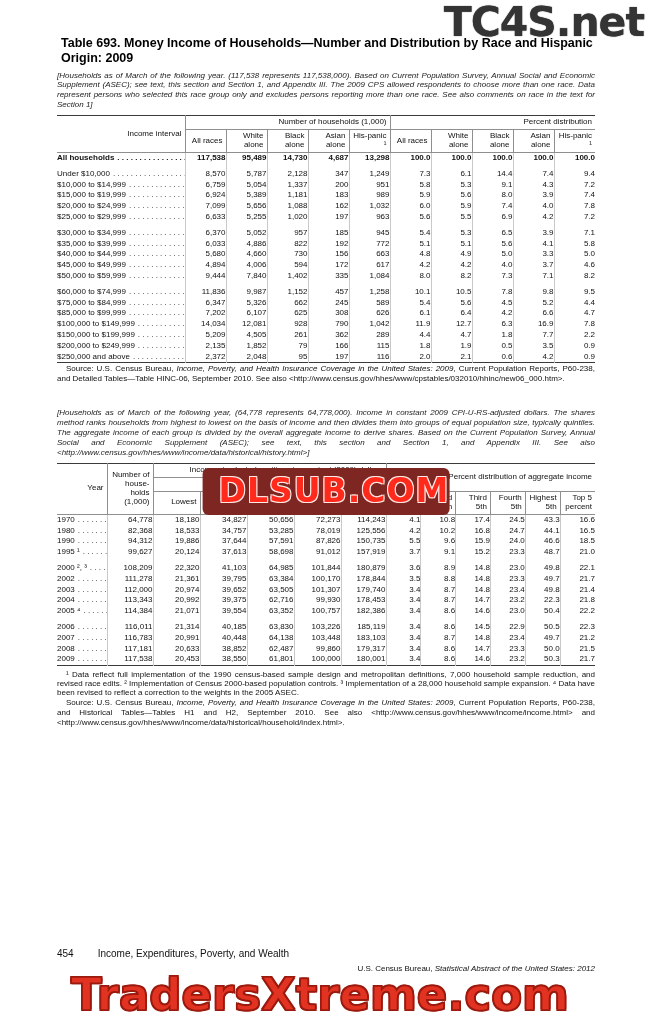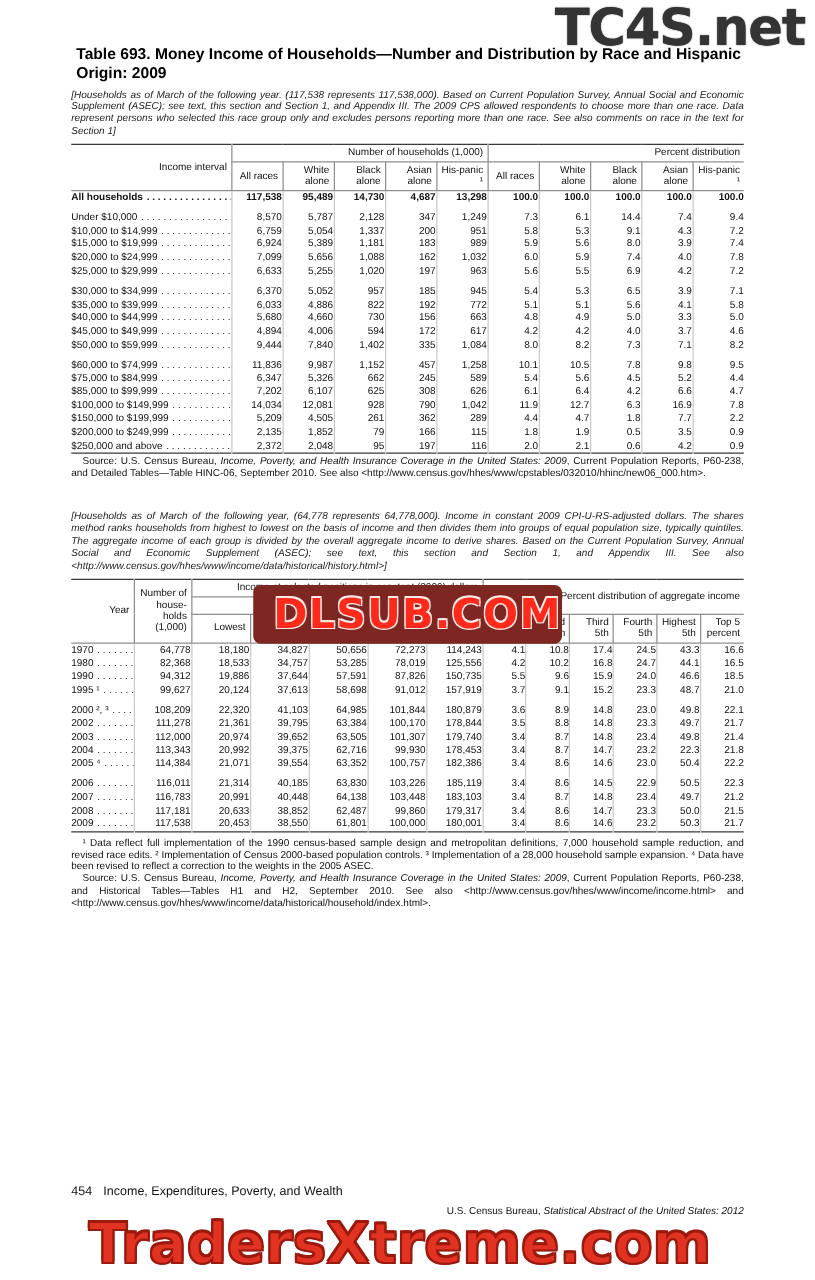--- a/index.html
+++ b/index.html
@@ -36,21 +36,21 @@
   .stubwrap { display: flex; overflow: hidden; }
   .stubwrap > span:first-child { white-space: nowrap; }
   .leader { flex: 1 1 auto; overflow: hidden; white-space: nowrap; }
   .leader::before { content: ". . . . . . . . . . . . . . . . . . . . . . . . . . . . . . . . . . . . . ."; padding-left: 3px; }
 
   .footnote { font-size: 8px; margin: 3px 0 0 0; text-indent: 9px; }
   .source { font-size: 8px; line-height: 1.26; text-align: justify; text-indent: 9px; margin: 1px 0 0 0; }
   .sec2 { margin-top: 24px; }
 
   .footer-left { position: absolute; top: 948px; left: 57px; font-size: 10px; color: #111; }
-  .footer-left .pagenum { margin-right: 9px; }
+  .footer-left .pagenum { margin-right: 24px; }
   .footer-right { position: absolute; top: 964px; right: 57px; font-size: 8px; color: #111; z-index: 1; }
   .footer-right .ital { font-style: italic; }
 
   
   .wm-top {
     position: absolute; top: -2px; right: 8px; z-index: 5;
     font-size: 41px; font-weight: 800; letter-spacing: -1px;
     color: #343434; text-shadow: 0 0 1px #222;
     font-family: "DejaVu Sans", sans-serif;
   }

